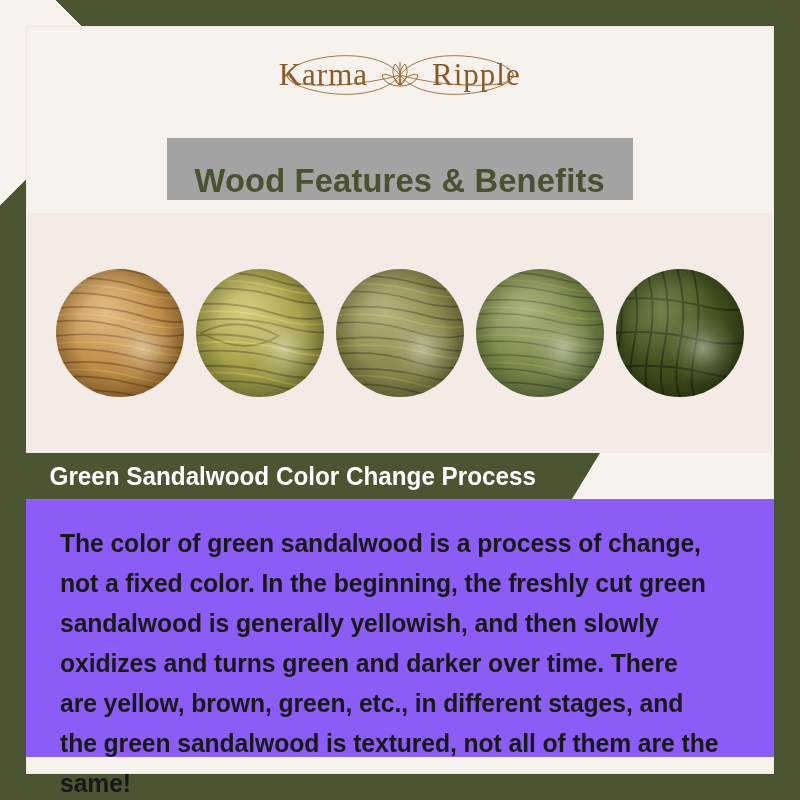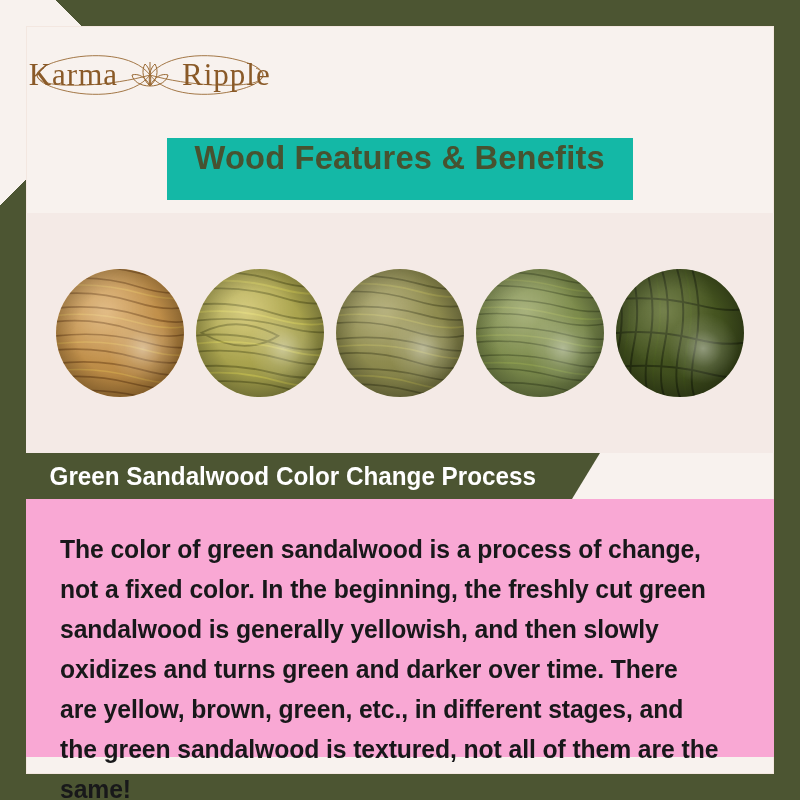--- a/index.html
+++ b/index.html
@@ -33,35 +33,35 @@
 
   
   #inner-edge{
     position:absolute;left:26px;top:26px;right:26px;bottom:26px;
     border:1px solid #f3e7e0;pointer-events:none;
   }
 
   
   #logo{
     position:absolute;left:0;right:0;top:44px;height:62px;
-    display:flex;align-items:center;justify-content:flex-start;
+    display:flex;align-items:center;justify-content:center;
   }
   #logo-svg{display:block;}
   #logo-word-left,#logo-word-right{
     font-family:"Liberation Serif", serif;
     font-size:31px;
     fill:#8a5a28;
     letter-spacing:1px;
   }
 
   
   #title-box{
     position:absolute;left:167px;top:138px;width:466px;height:62px;
-    background:#14b8a6;
-    display:flex;align-items:flex-start;justify-content:center;
+    background:#a3a3a3;
+    display:flex;align-items:flex-end;justify-content:center;
   }
   #title-text{
     font-family:"Liberation Sans Narrow","Liberation Sans", sans-serif;
     font-weight:bold;
     font-size:34px;
     color:#475230;
     letter-spacing:0.2px;
     transform:scaleX(0.96);
     white-space:nowrap;
   }
@@ -112,23 +112,23 @@
     font-weight:bold;
     font-size:25px;
     margin-left:26px;
     white-space:nowrap;
     transform:scaleX(0.97);
   }
 
   
   #text-panel{
     position:absolute;left:26px;top:499px;right:26px;height:258px;
-    background:#f9a8d4;
+    background:#8b5cf6;
     box-sizing:border-box;
-    padding:30px 34px 0 34px;
+    padding:24px 34px 0 34px;
   }
   #body-text{
     margin:0;
     color:#18181a;
     font-family:"Liberation Sans Narrow","Liberation Sans", sans-serif;
     font-weight:bold;
     font-size:25.5px;
     line-height:40px;
     transform:scaleX(0.97);
     transform-origin:left top;

